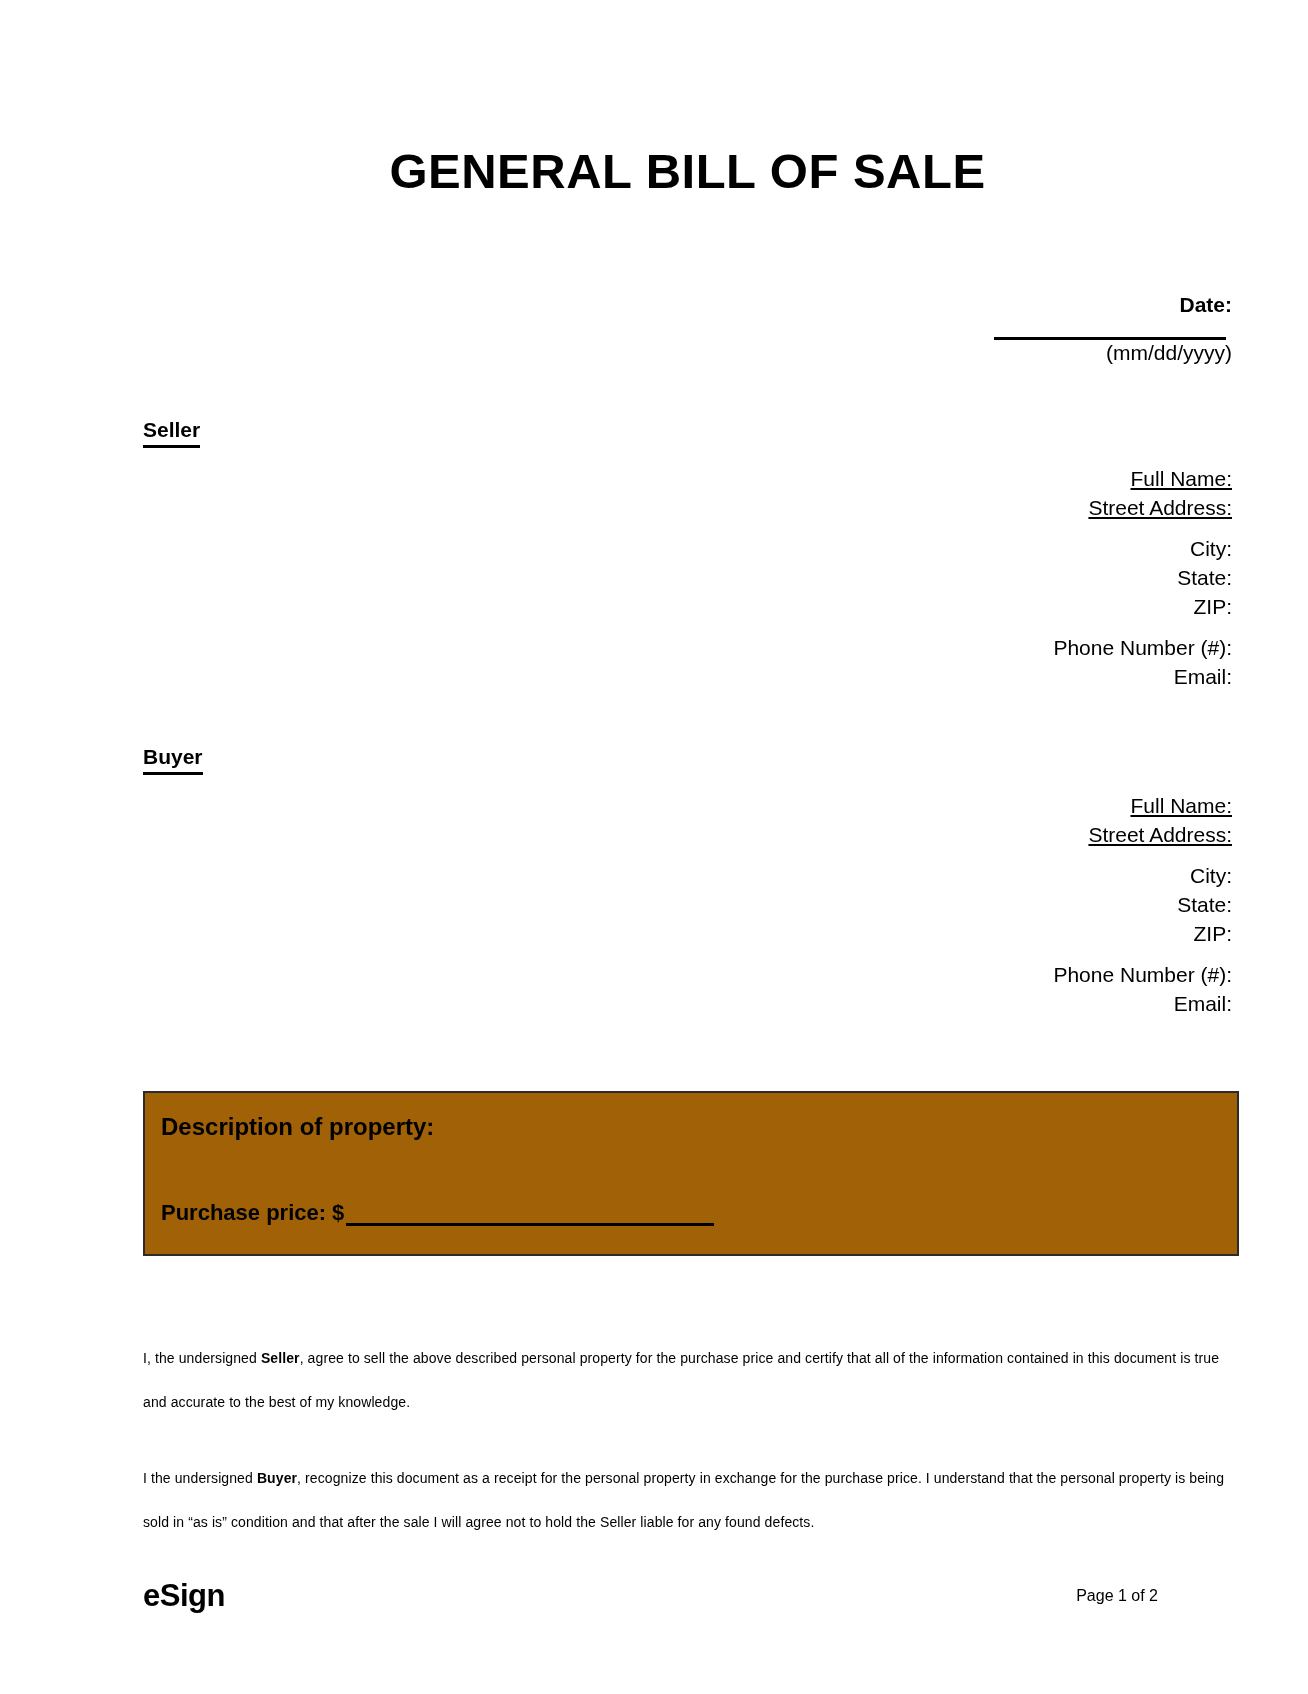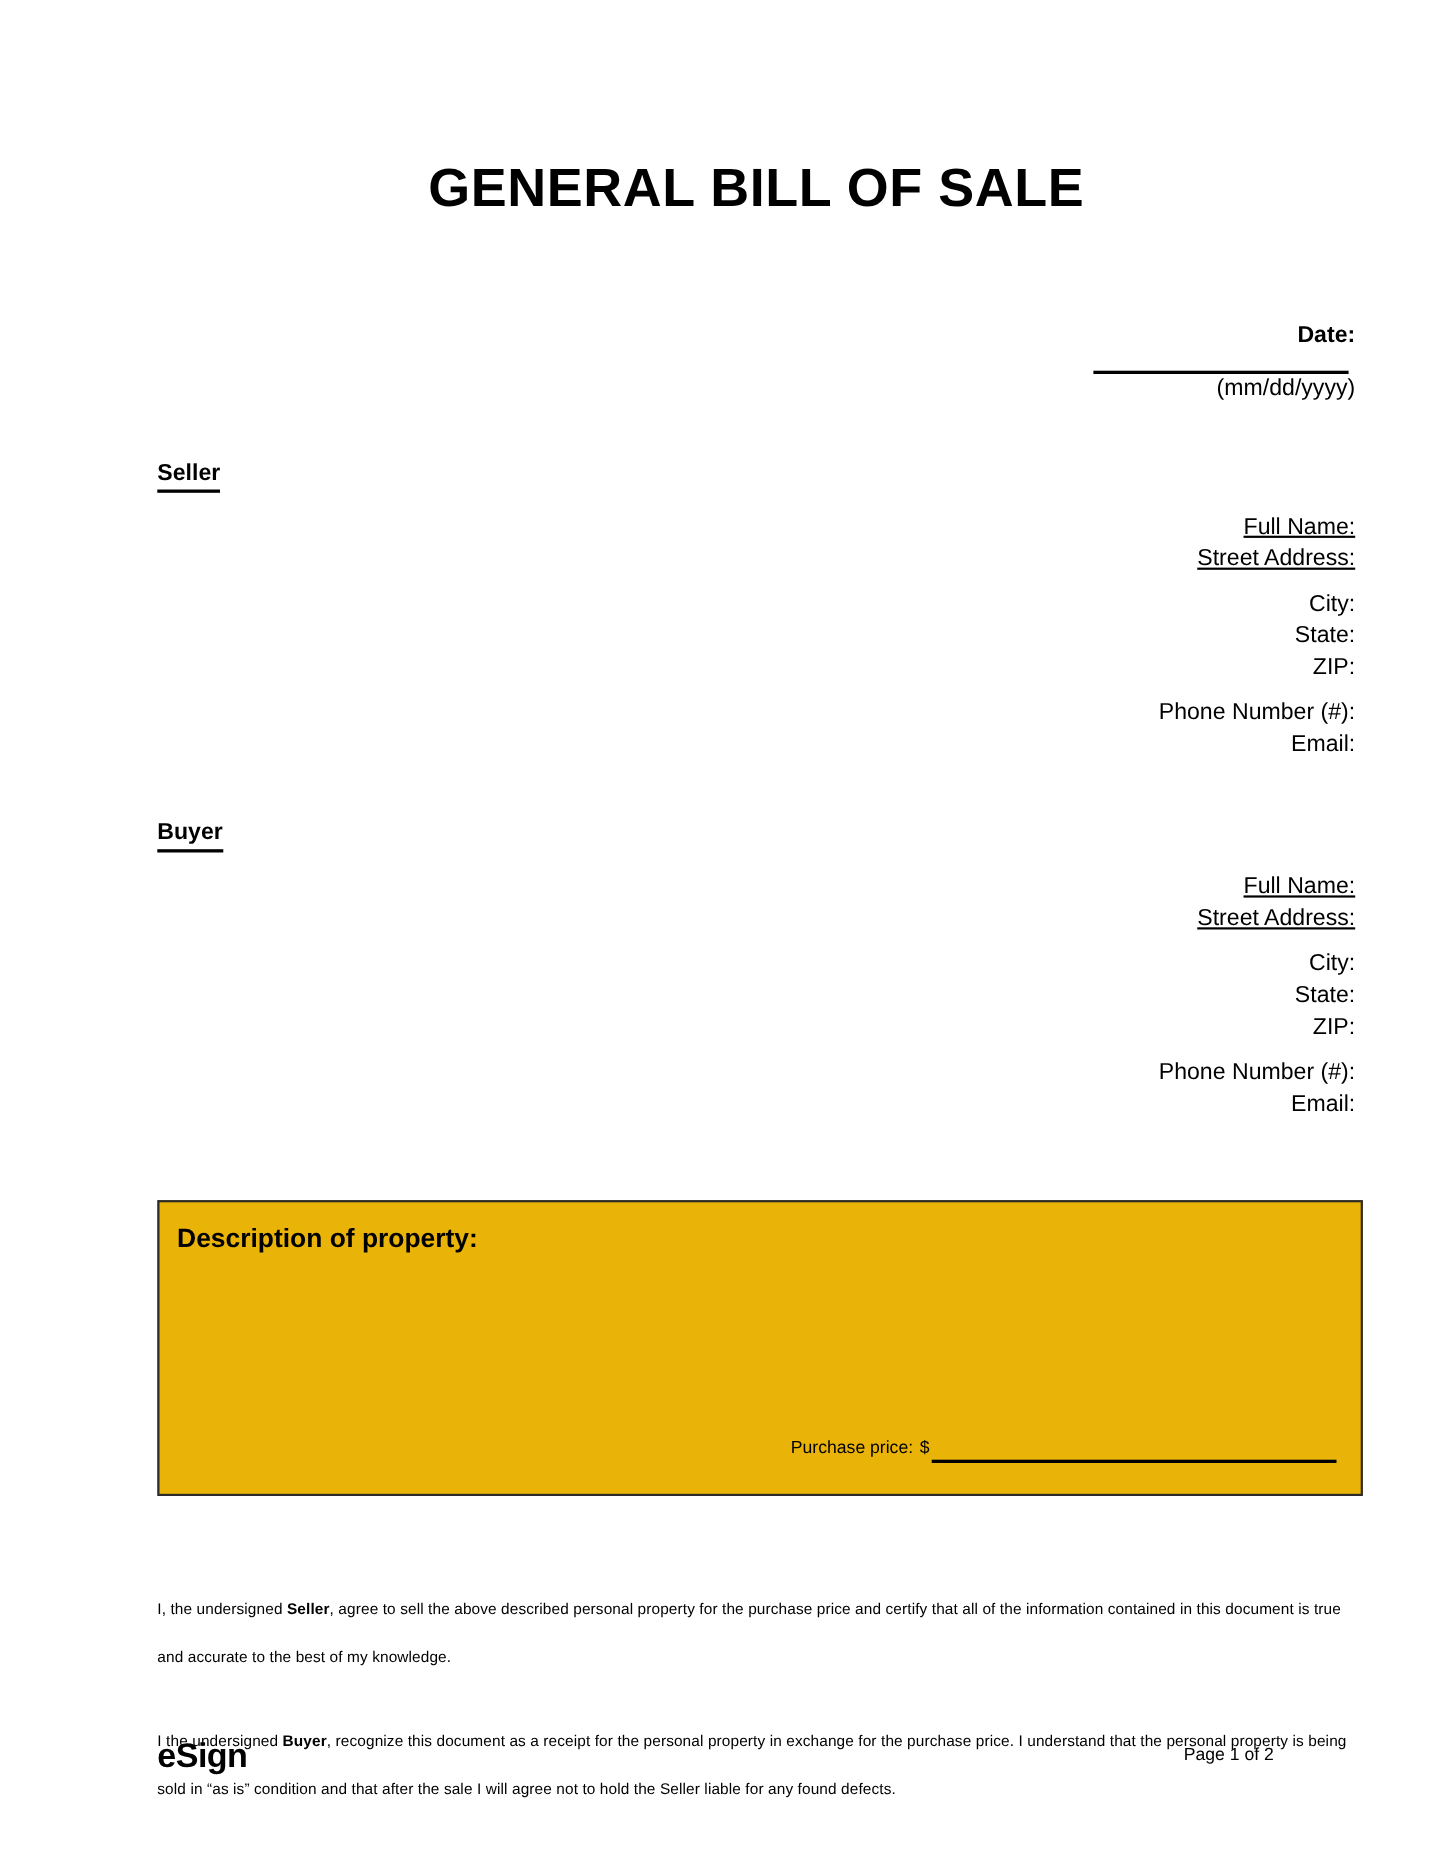--- a/index.html
+++ b/index.html
@@ -56,39 +56,38 @@
   .line-street { flex: 1 1 0; }
   .line-city { flex: 2.6 1 0; }
   .line-state { flex: 2.35 1 0; }
   .line-zip { flex: 1 1 0; }
   .line-phone { flex: 0.72 1 0; }
   .line-email { flex: 1 1 0; }
   .label-gap { margin-left: 8px; }
   .property-box {
     margin-top: 71px;
     margin-right: -7px; 
-    height: 269px;
-    background: #eab308;
+    height: 165px;
+    background: #a16207;
     border: 2px solid #2b2b2b;
     display: flex;
     flex-direction: column;
     justify-content: space-between;
     padding: 20px 16px 28px 16px;
   }
   .property-box .box-label {
     font-size: 24px;
     font-weight: bold;
   }
   .price-row {
     display: flex;
     align-items: flex-end;
-    font-size: 16px;
-    font-weight: normal;
+    font-size: 22px;
+    font-weight: bold;
     line-height: 26px;
-    justify-content: flex-end;
   }
   .price-row .fill-line { width: 368px; flex: none; margin-left: 2px; }
   .para {
     font-size: 14px;
     line-height: 44px;
     white-space: normal;
     letter-spacing: 0.1px;
   }
   .para-1 { margin-top: 80px; }
   .para-2 { margin-top: 32px; }

